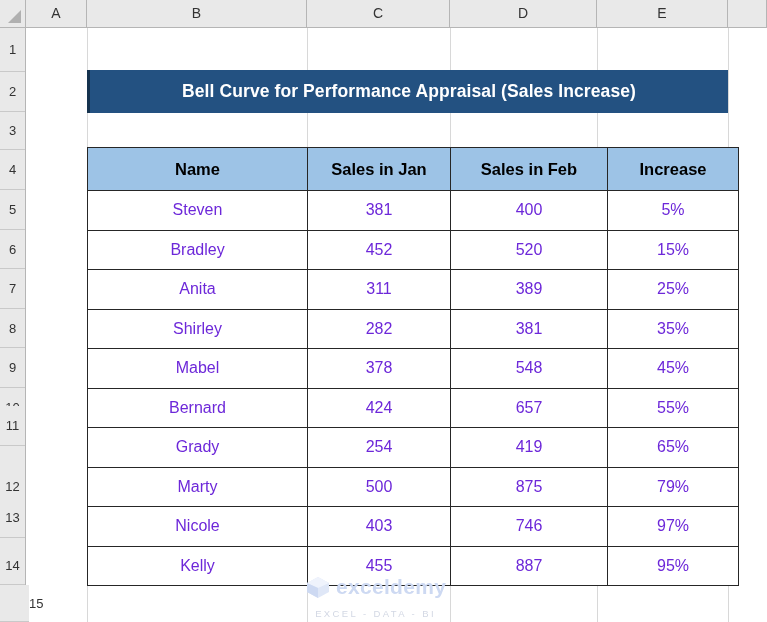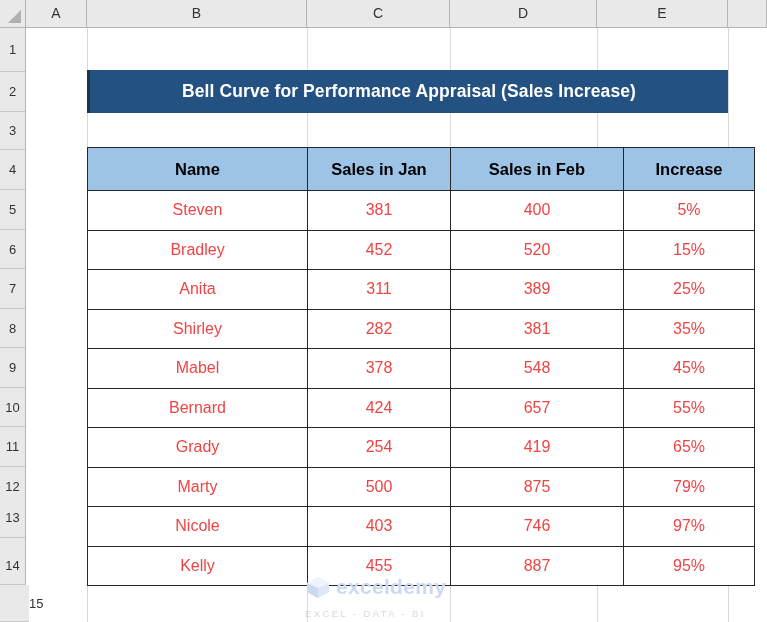--- a/index.html
+++ b/index.html
@@ -145,33 +145,34 @@
   }
   .data-table thead th {
     background: #9dc3e6;
     color: #000000;
     font-size: 16.5px;
     font-weight: bold;
     height: 43px;
   }
   .data-table tbody td {
     background: #ffffff;
-    color: #ef4444;
+    color: #6d28d9;
     font-size: 16px;
     font-weight: normal;
     height: 39.5px;
   }
 
   
   .watermark {
     position: absolute;
     left: 305px;
     top: 575px;
     display: flex;
     flex-direction: column;
+    align-items: center;
     pointer-events: none;
   }
   .wm-row {
     display: flex;
     align-items: center;
     gap: 5px;
   }
   .wm-word {
     font-size: 21px;
     font-weight: bold;
@@ -219,38 +220,38 @@
         <div class="row-head" style="top: 0px; height: 44px; line-height: 44px;">1</div>
         <div class="row-head" style="top: 44px; height: 40px; line-height: 40px;">2</div>
         <div class="row-head" style="top: 84px; height: 38px; line-height: 38px;">3</div>
         <div class="row-head" style="top: 122px; height: 40px; line-height: 40px;">4</div>
         <div class="row-head" style="top: 162px; height: 40px; line-height: 40px;">5</div>
         <div class="row-head" style="top: 202px; height: 39px; line-height: 39px;">6</div>
         <div class="row-head" style="top: 241px; height: 40px; line-height: 40px;">7</div>
         <div class="row-head" style="top: 281px; height: 39px; line-height: 39px;">8</div>
         <div class="row-head" style="top: 320px; height: 40px; line-height: 40px;">9</div>
         <div class="row-head" style="top: 360px; height: 39px; line-height: 39px;">10</div>
-        <div class="row-head" style="top: 399px; height: 40px; line-height: 40px;">11</div>
+        <div class="row-head" style="top: 378px; height: 40px; line-height: 40px;">11</div>
         <div class="row-head" style="top: 439px; height: 39px; line-height: 39px;">12</div>
         <div class="row-head" style="top: 470px; height: 40px; line-height: 40px;">13</div>
         <div class="row-head" style="top: 518px; height: 39px; line-height: 39px;">14</div>
         <div class="row-head" style="top: 557px; height: 37px; line-height: 37px; padding-left: 29px;">15</div>
       </div>
   </div>
 
   <div class="title-banner">
     <span class="title-text">Bell Curve for Performance Appraisal (Sales Increase)</span>
   </div>
 
   <table class="data-table">
     <thead>
       <tr>
         <th style="width:220px">Name</th>
         <th style="width:143px">Sales in Jan</th>
-        <th style="width:173px">Sales in Feb</th>
+        <th style="width:157px">Sales in Feb</th>
         <th style="width:131px">Increase</th>
       </tr>
     </thead>
     <tbody id="table-body">
         <tr>
           <td>Steven</td>
           <td>381</td>
           <td>400</td>
           <td>5%</td>
         </tr>

